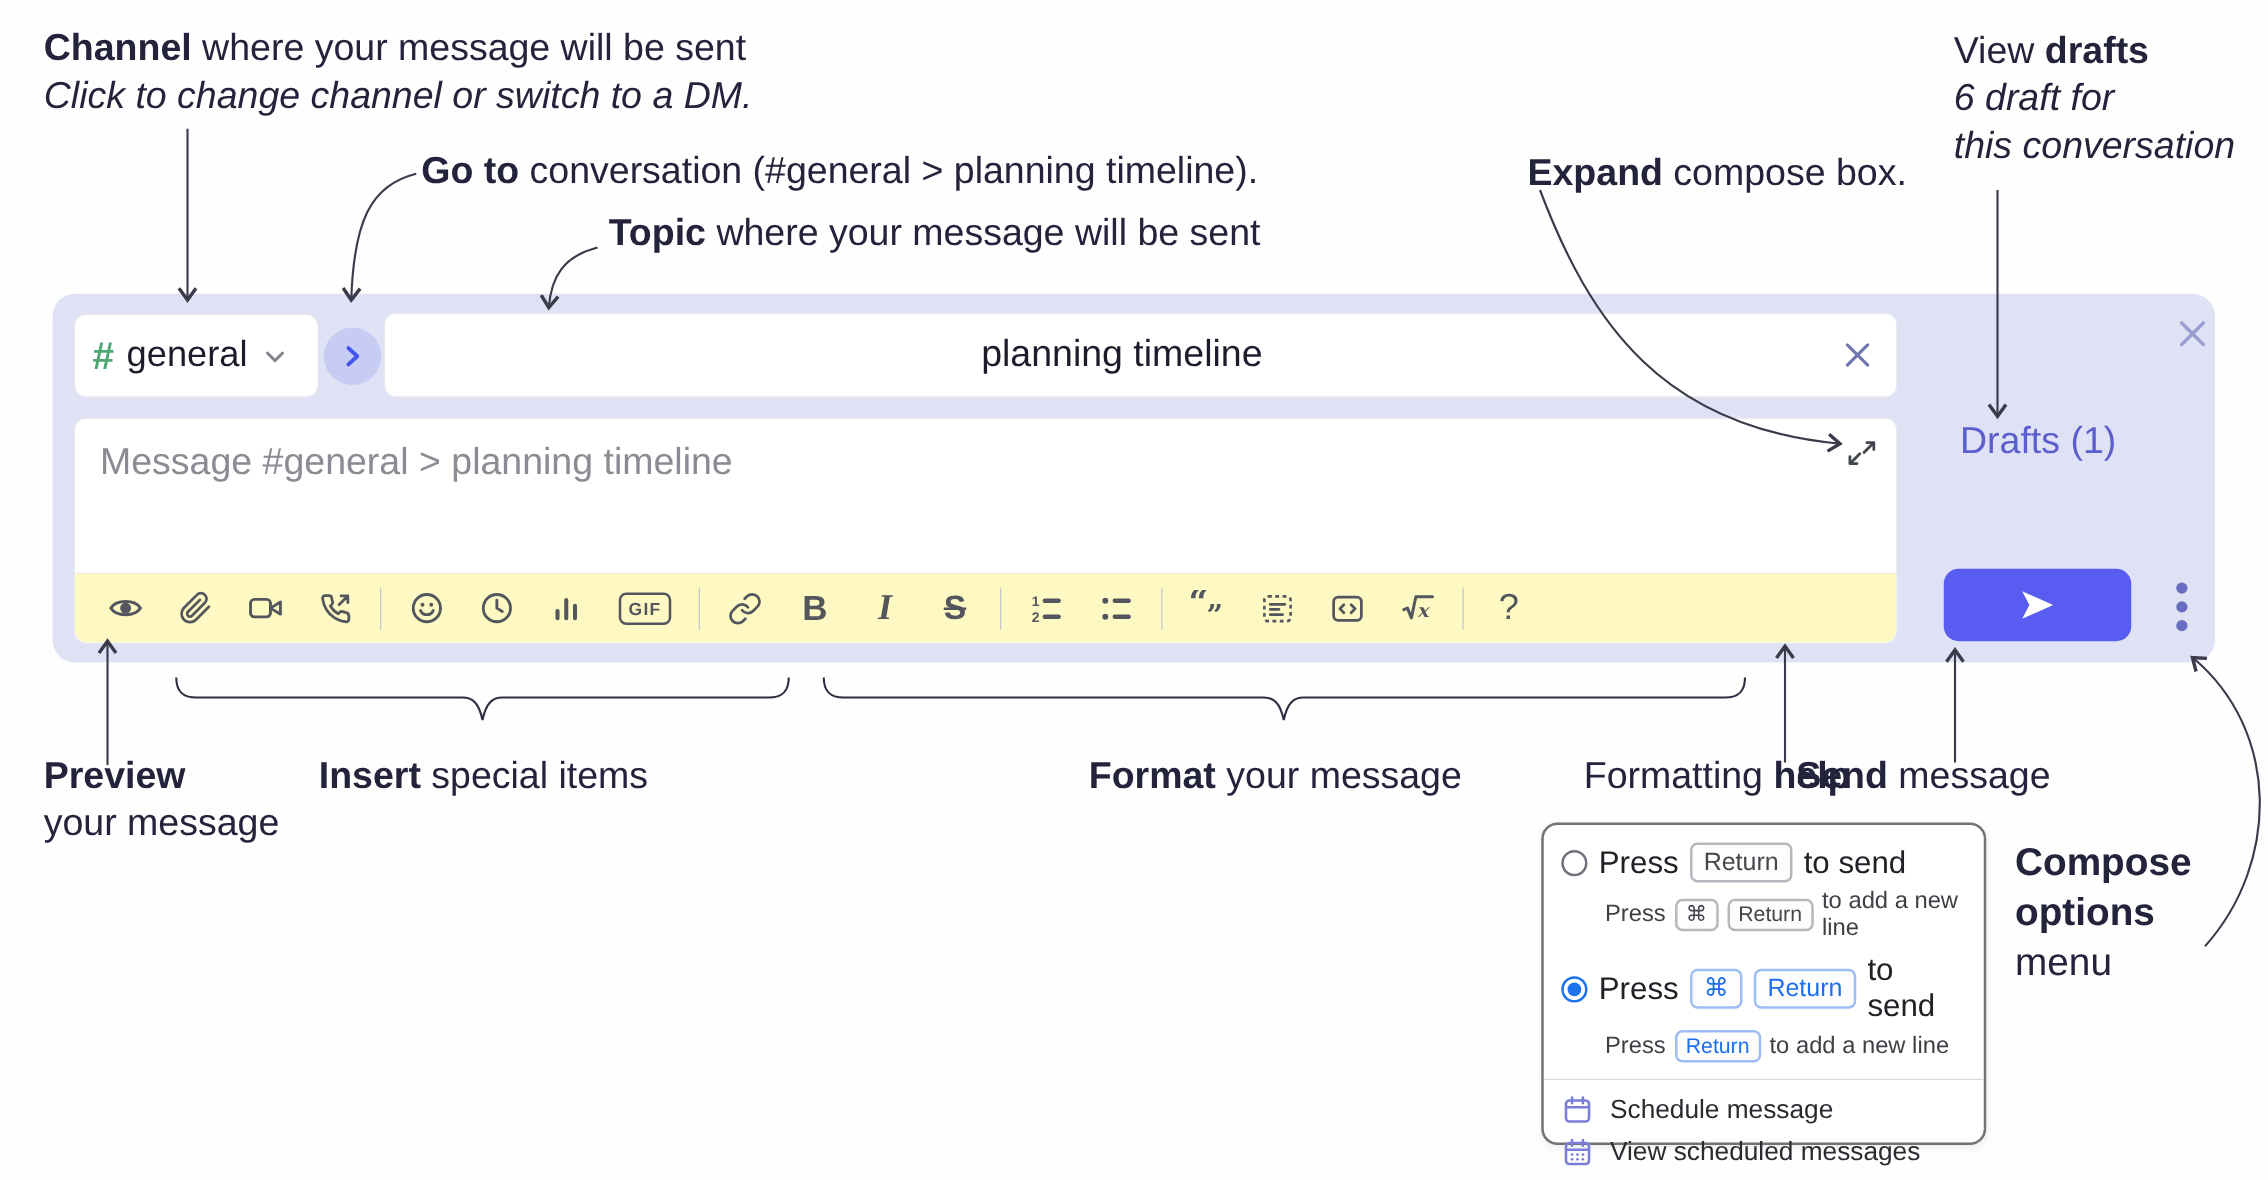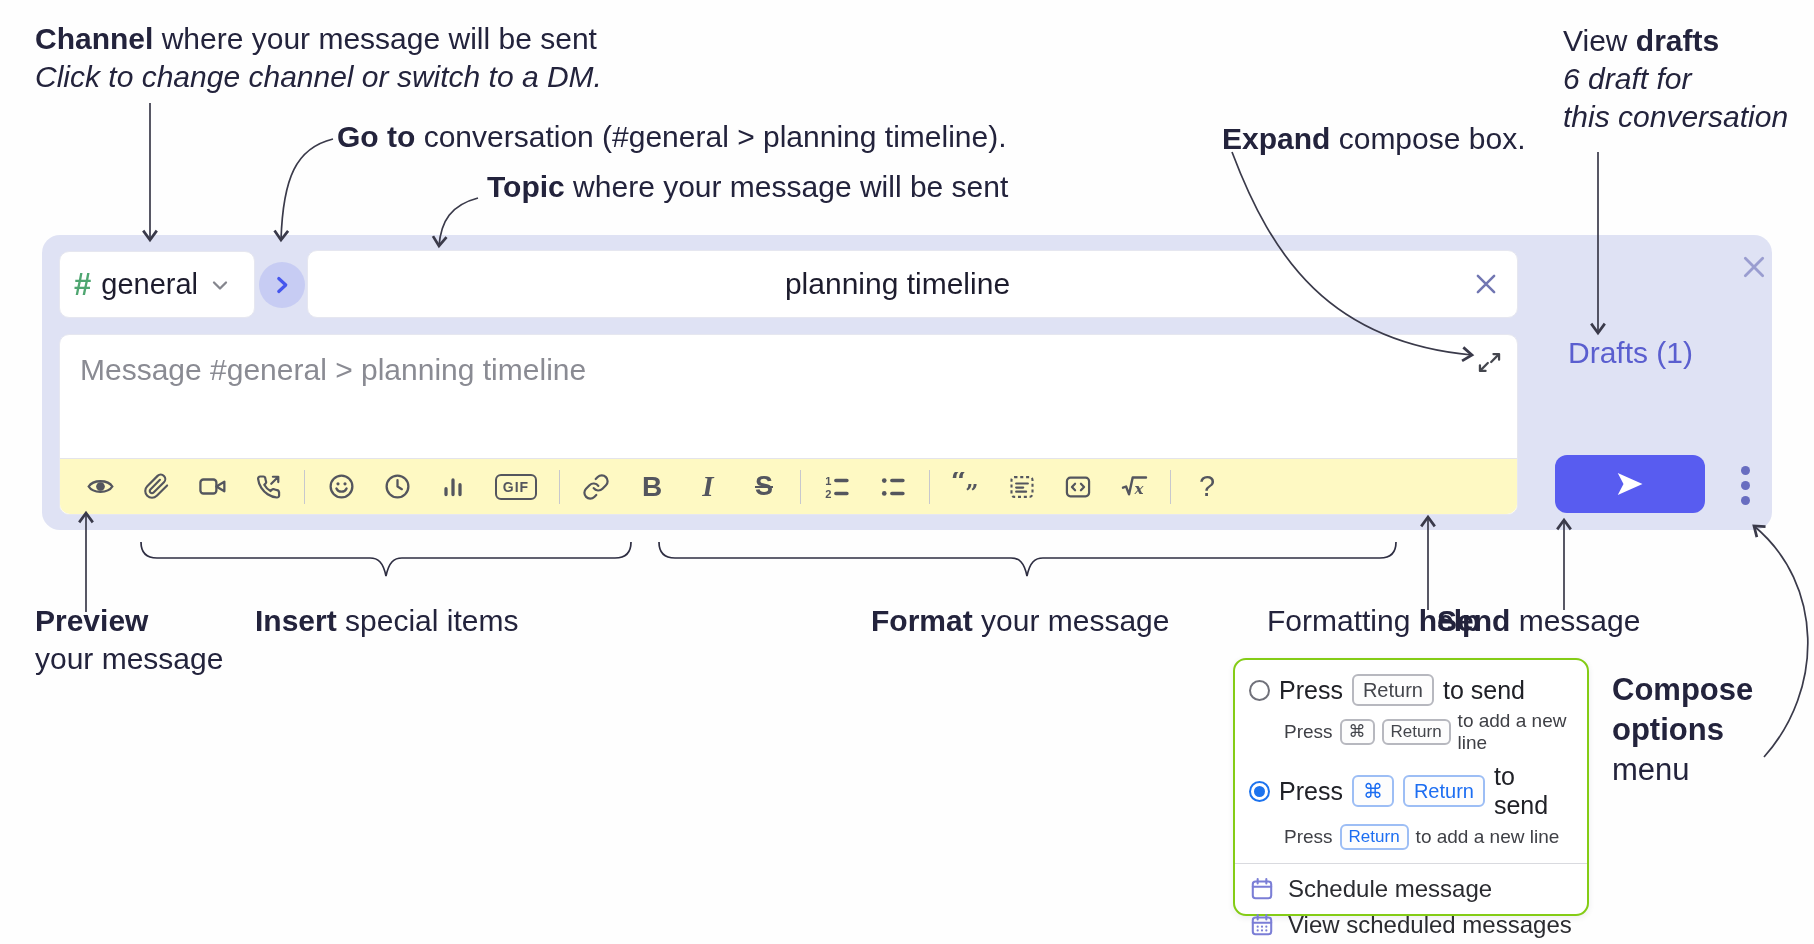--- a/index.html
+++ b/index.html
@@ -43,34 +43,34 @@
   .drafts{position:absolute;left:1520px;top:100px;font-size:30px;font-weight:500;color:#5a5ecf;
           background:none;border:none;cursor:pointer;}
   .sendbtn{position:absolute;left:1513px;top:220px;width:150px;height:58px;border:none;border-radius:12px;
            background:#585cf0;display:flex;align-items:center;justify-content:center;cursor:pointer;}
   .dotsbtn{position:absolute;left:1685px;top:221px;width:36px;height:58px;background:none;border:none;
            display:flex;flex-direction:column;align-items:center;justify-content:center;gap:6px;cursor:pointer;}
   .dot{width:9px;height:9px;border-radius:50%;background:#686dc0;}
   .closebtn{position:absolute;left:1694px;top:14px;width:36px;height:36px;background:none;border:none;cursor:pointer;}
   
   .popup{position:absolute;left:1233px;top:658px;width:356px;height:258px;background:#ffffff;
-         border:2px solid #84cc16;border-radius:13px;box-sizing:border-box;padding:12px 0 0 0;
+         border:2px solid #737373;border-radius:13px;box-sizing:border-box;padding:12px 0 0 0;
          box-shadow:0 2px 6px rgba(40,40,60,.08);z-index:4;}
   .optrow{display:flex;align-items:center;gap:9px;padding:2px 14px;font-size:25px;color:#202127;}
   .subrow{display:flex;align-items:center;gap:7px;padding:2px 14px 6px 49px;font-size:19px;color:#3f4046;}
   .radio{width:21px;height:21px;border-radius:50%;border:2px solid #70717a;box-sizing:border-box;
          flex:0 0 auto;background:#fff;}
   .radio.on{border-color:#1d73ee;position:relative;}
   .radio.on::after{content:"";position:absolute;left:3px;top:3px;width:11px;height:11px;border-radius:50%;background:#1d73ee;}
   .key{border:2px solid #b7b8bf;border-radius:6px;padding:1px 9px;font-size:20px;color:#44464c;
        font-family:"Liberation Sans",sans-serif;background:#fdfdfd;line-height:26px;}
   .key.sm{font-size:17px;padding:0 7px;line-height:22px;}
   .key.blue{border-color:#9dbef5;color:#1d6ef2;}
   .pdiv{height:1px;background:#d9dadf;margin:7px 0;}
-  .menu-item{display:flex;align-items:center;gap:13px;padding:4px 14px;font-size:24px;color:#2a2b30;cursor:pointer;}
+  .menu-item{display:flex;align-items:center;gap:13px;padding:4px 14px;font-size:21px;color:#2a2b30;cursor:pointer;}
 </style>
 </head>
 <body>
 
 <div class="stage">
 
   <svg class="overlay" width="1814" height="944" viewBox="0 0 1814 944">
     <defs>
       <marker id="arr" orient="auto" markerWidth="12" markerHeight="12" refX="6.5" refY="5">
         <path d="M1,1 L6.5,5 L1,9" fill="none" stroke="#3a3a4a" stroke-width="1.6"></path>

